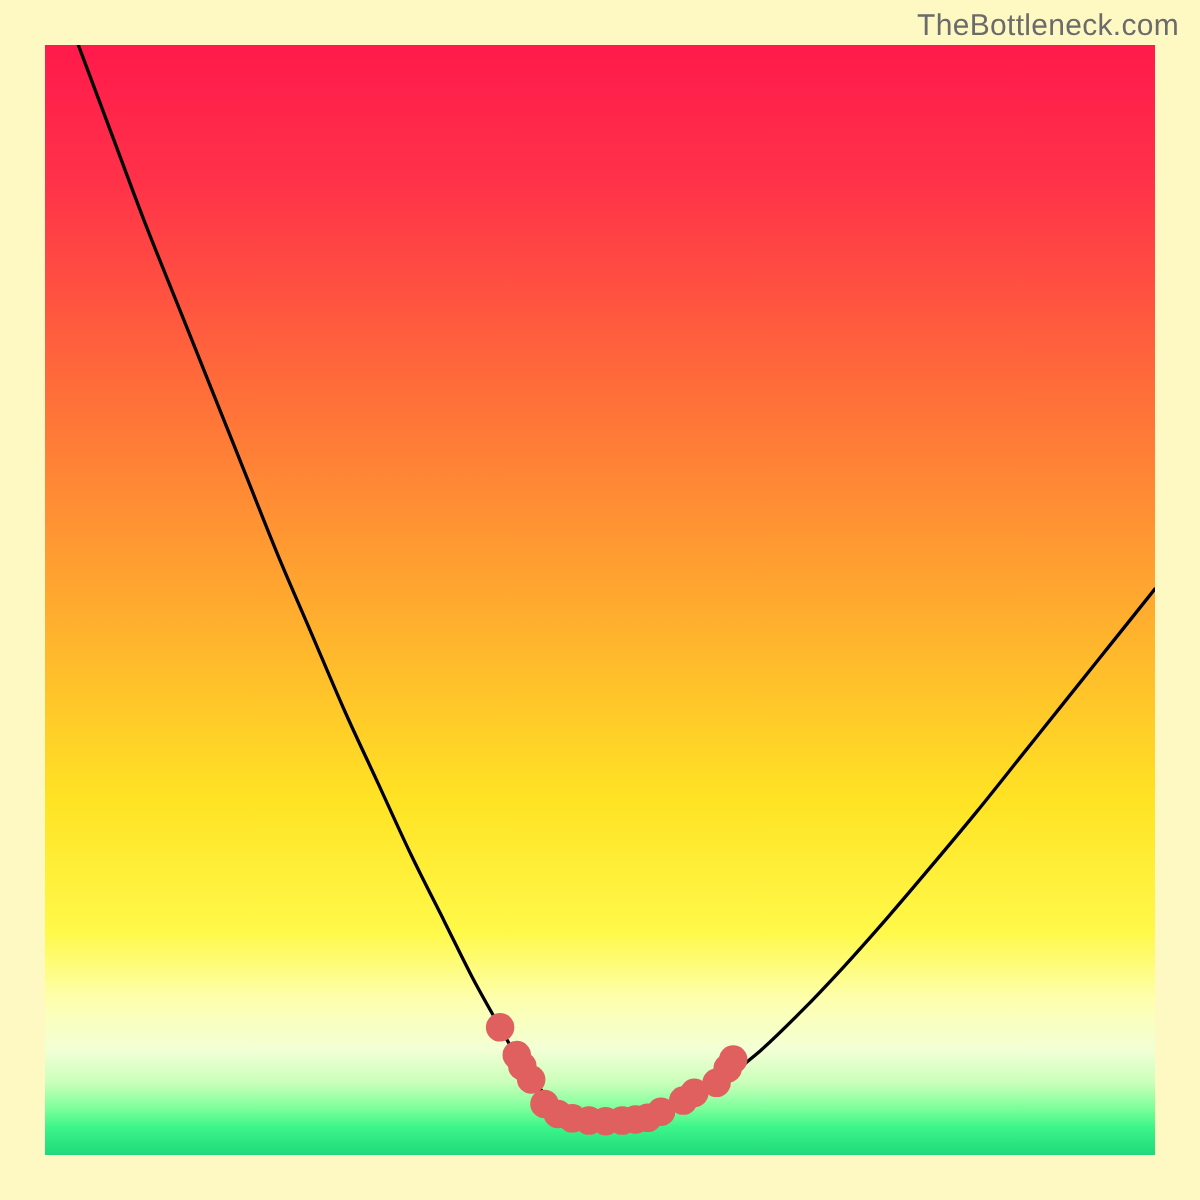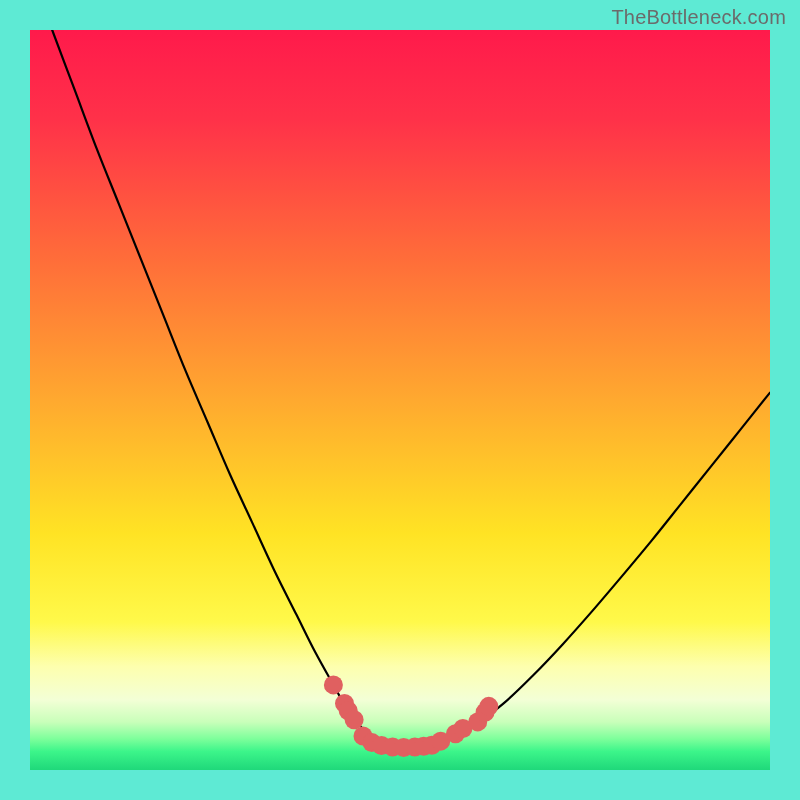--- a/index.html
+++ b/index.html
@@ -10,21 +10,21 @@
     background: #000;
     overflow: hidden;
     font-family: Arial, Helvetica, sans-serif;
   }
   .frame {
     position: absolute;
     top: 0;
     left: 0;
     width: 800px;
     height: 800px;
-    background: #5eead4;
+    background: #fef9c3;
   }
   .watermark {
     position: absolute;
     top: 6px;
     right: 14px;
     color: #6b6b6b;
     font-size: 20px;
     letter-spacing: 0.2px;
     z-index: 5;
     user-select: none;

